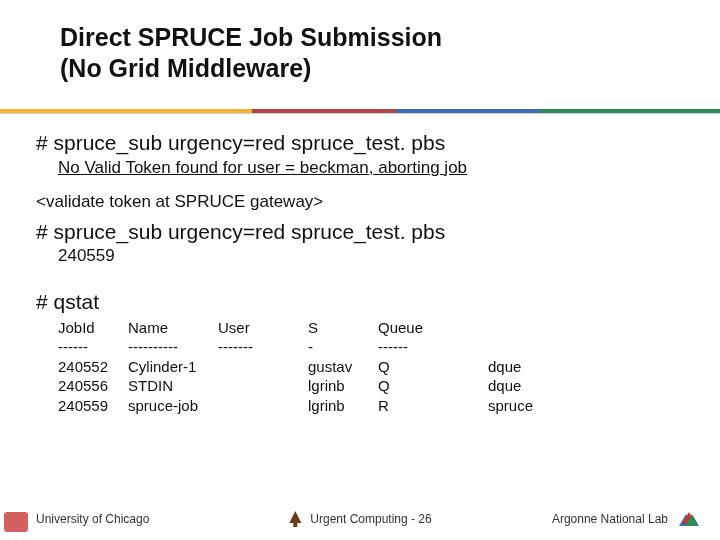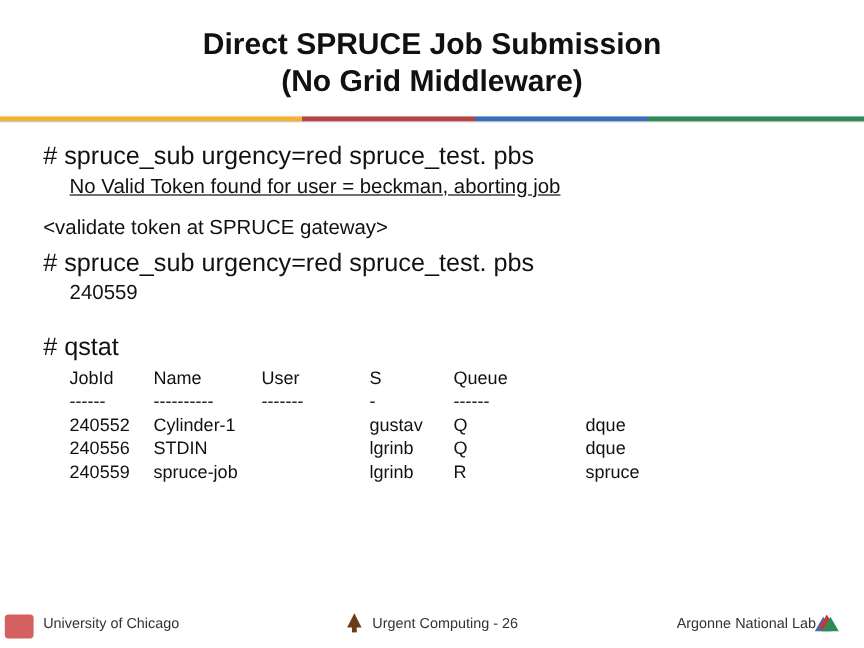--- a/index.html
+++ b/index.html
@@ -11,22 +11,22 @@
     position: relative;
     overflow: hidden;
   }
   .slide {
     width: 100%;
     height: 100%;
     position: relative;
     padding: 0;
   }
   .title-block {
-    text-align: center;
-    padding: 22px 60px 12px 60px;
+    text-align: left;
+    padding: 22px 60px 24px 60px;
   }
   .title-block h1 {
     font-size: 25px;
     font-weight: bold;
     color: #111;
     line-height: 1.25;
   }
   .accent-bar {
     height: 4px;
     width: 100%;
@@ -89,21 +89,21 @@
     width: 100%;
     display: flex;
     align-items: center;
     justify-content: space-between;
     padding: 0 24px 0 36px;
     font-size: 12px;
     color: #333;
   }
   .footer .left { display: flex; align-items: center; gap: 8px; }
   .footer .center { position: absolute; left: 50%; transform: translateX(-50%); display: flex; align-items: center; gap: 8px; }
-  .footer .right { display: flex; align-items: center; gap: 2px; }
+  .footer .right { display: flex; align-items: center; gap: 14px; }
   .anl-logo { width: 14px; height: 14px; position: relative; }
   .anl-logo .tri { position: absolute; width: 0; height: 0; border-style: solid; }
   .t1 { border-width: 0 7px 12px 7px; border-color: transparent transparent #c33 transparent; left: 0; top: 0; }
   .t2 { border-width: 0 7px 12px 7px; border-color: transparent transparent #2e8b57 transparent; left: 3px; top: 2px; }
   .t3 { border-width: 0 7px 12px 7px; border-color: transparent transparent #3b6fb5 transparent; left: -3px; top: 2px; }
   .badge-left {
     position: absolute;
     left: 4px;
     bottom: 8px;
     width: 24px;

